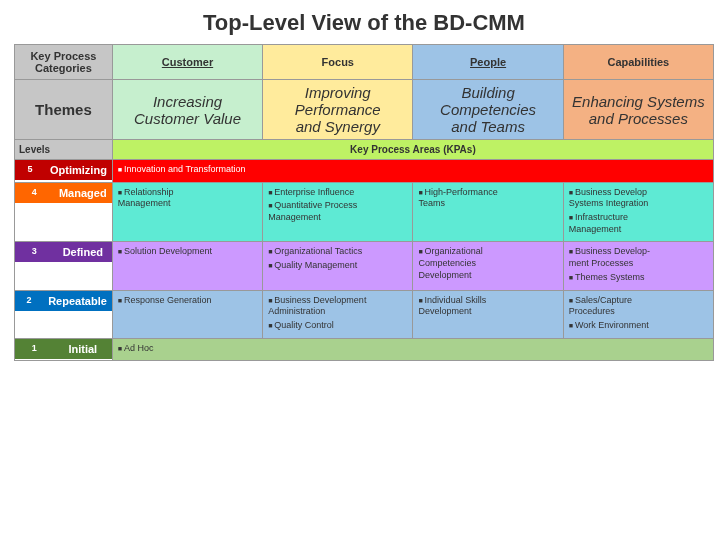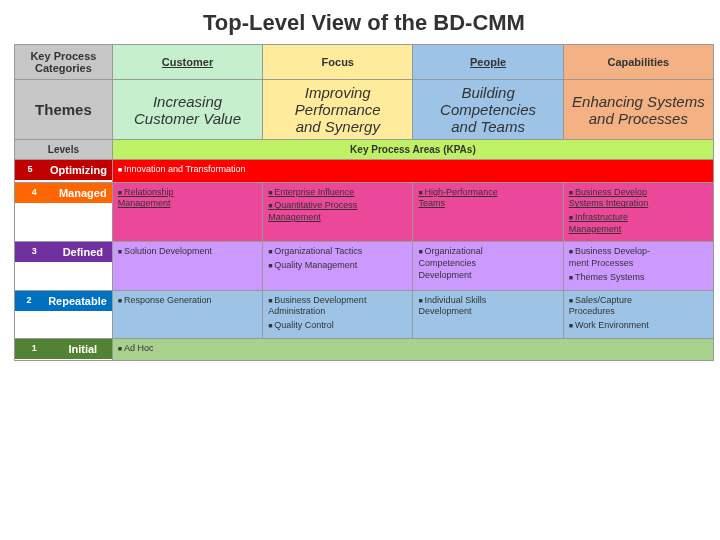--- a/index.html
+++ b/index.html
@@ -78,21 +78,20 @@
     .levels-row td {
       border: 1px solid #999;
       padding: 4px;
       font-size: 10px;
       vertical-align: middle;
     }
     .levels-label {
       background: #c6c6c6;
       font-weight: bold;
       font-size: 13px;
-      text-align: center;
       color: #333;
     }
     .kpa-span {
       background: #bef264;
       text-align: center;
       font-weight: bold;
       font-size: 13px;
       color: #333;
     }
 
@@ -112,21 +111,21 @@
     .level-name {
       text-align: center;
       vertical-align: middle;
       font-weight: bold;
       font-size: 12px;
     }
     
     .lvl5 { background: #c00000; color: #fff; }
     .lvl5-content { background: #ff0000; color: #fff; }
     .lvl4 { background: #ff6600; color: #fff; }
-    .lvl4-content { background: #ec4899; color: #333; text-decoration: underline; }
+    .lvl4-content { background: #5eead4; color: #333; }
     .lvl3 { background: #7030a0; color: #fff; }
     .lvl3-content { background: #cc99ff; color: #333; }
     .lvl2 { background: #0070c0; color: #fff; }
     .lvl2-content { background: #9dc3e6; color: #333; }
     .lvl1 { background: #548235; color: #fff; }
     .lvl1-content { background: #a9d18e; color: #333; }
 
     .bullet-list { list-style: none; padding: 0; margin: 0; }
     .bullet-list li::before { content: "■ "; font-size: 7px; }
     .bullet-list li { margin-bottom: 2px; line-height: 1.3; }

